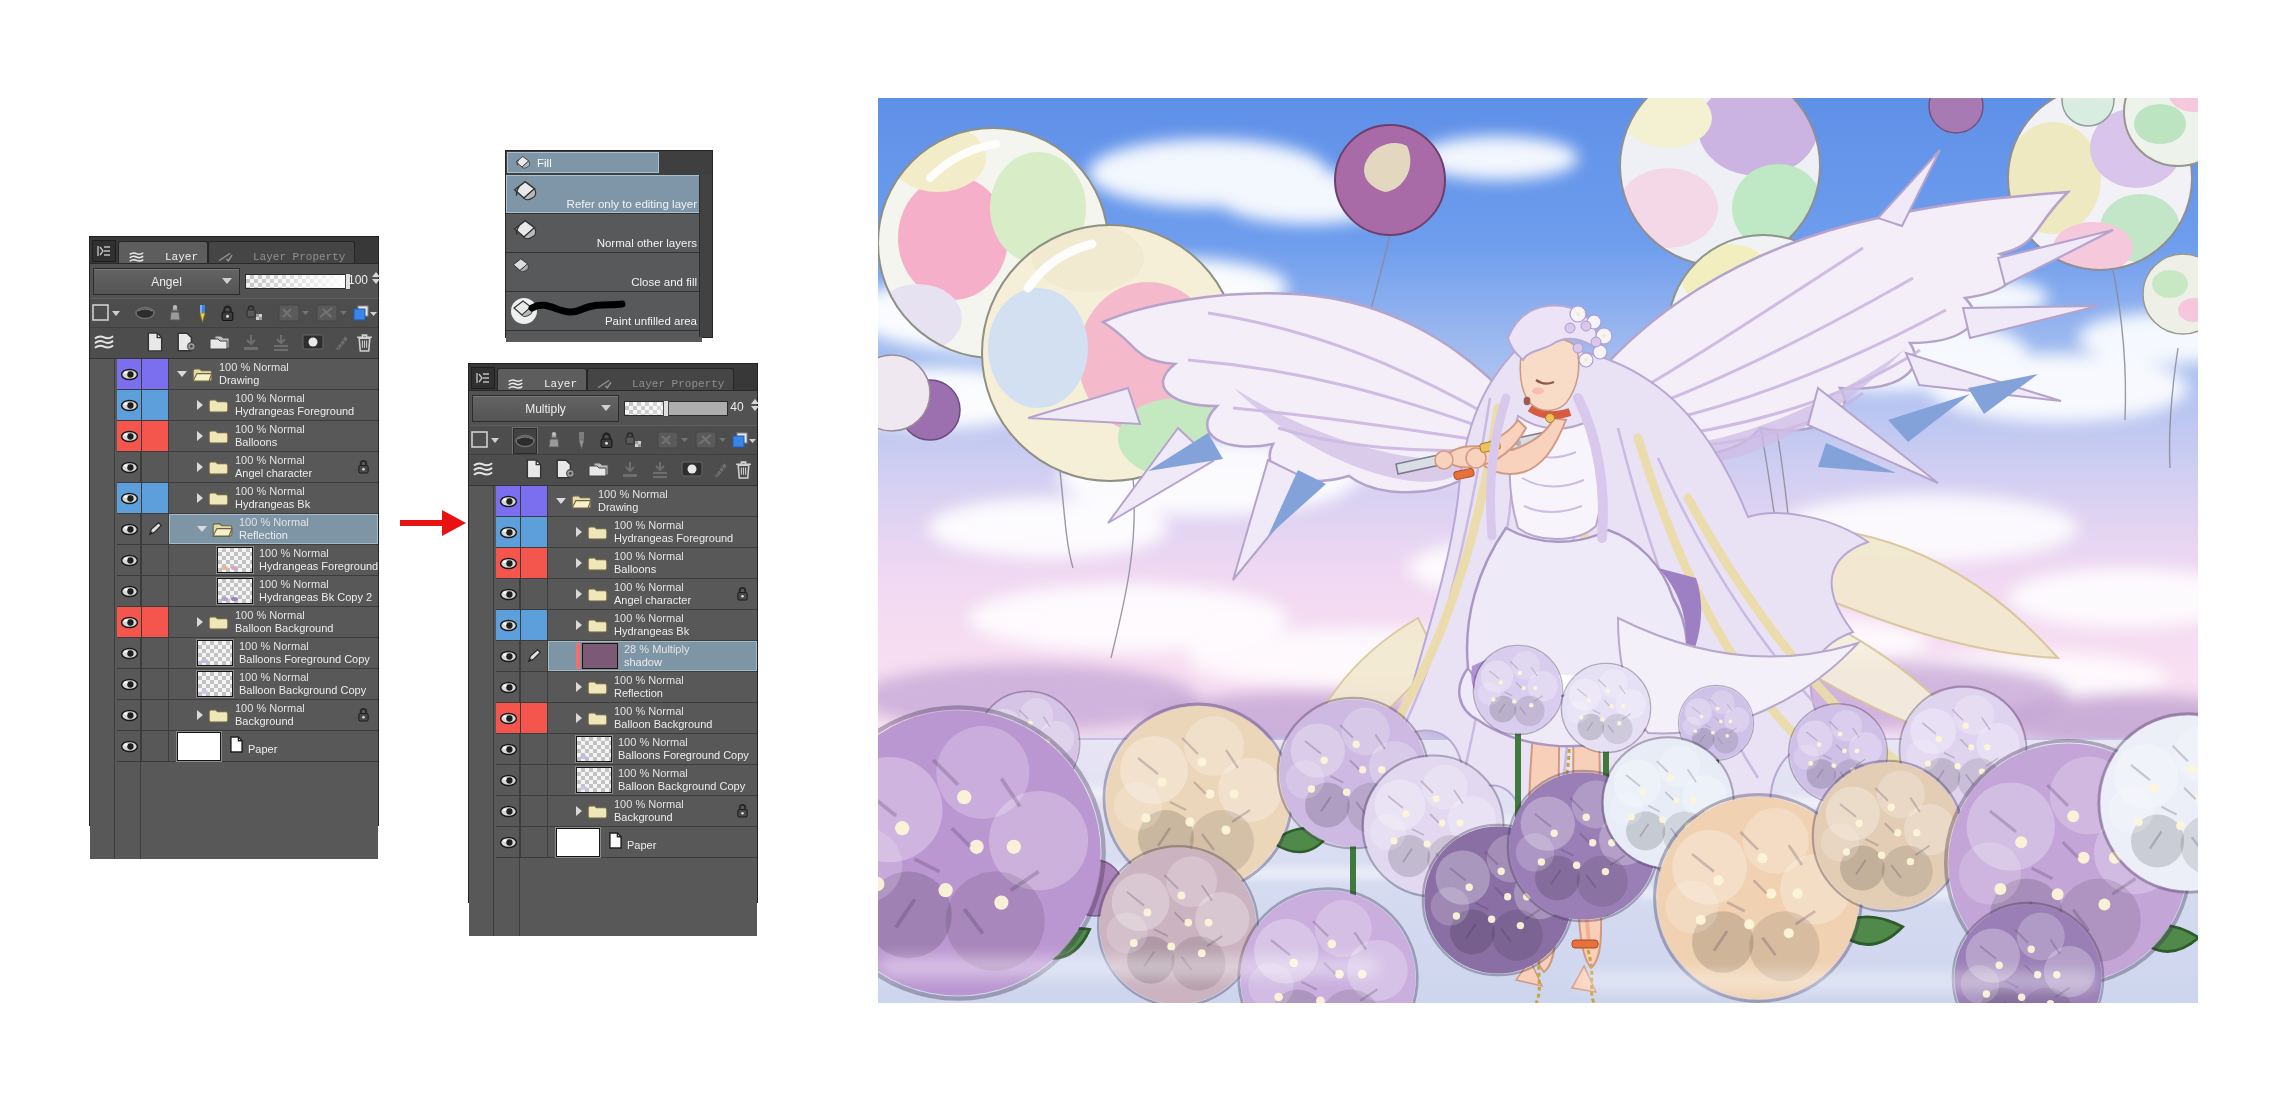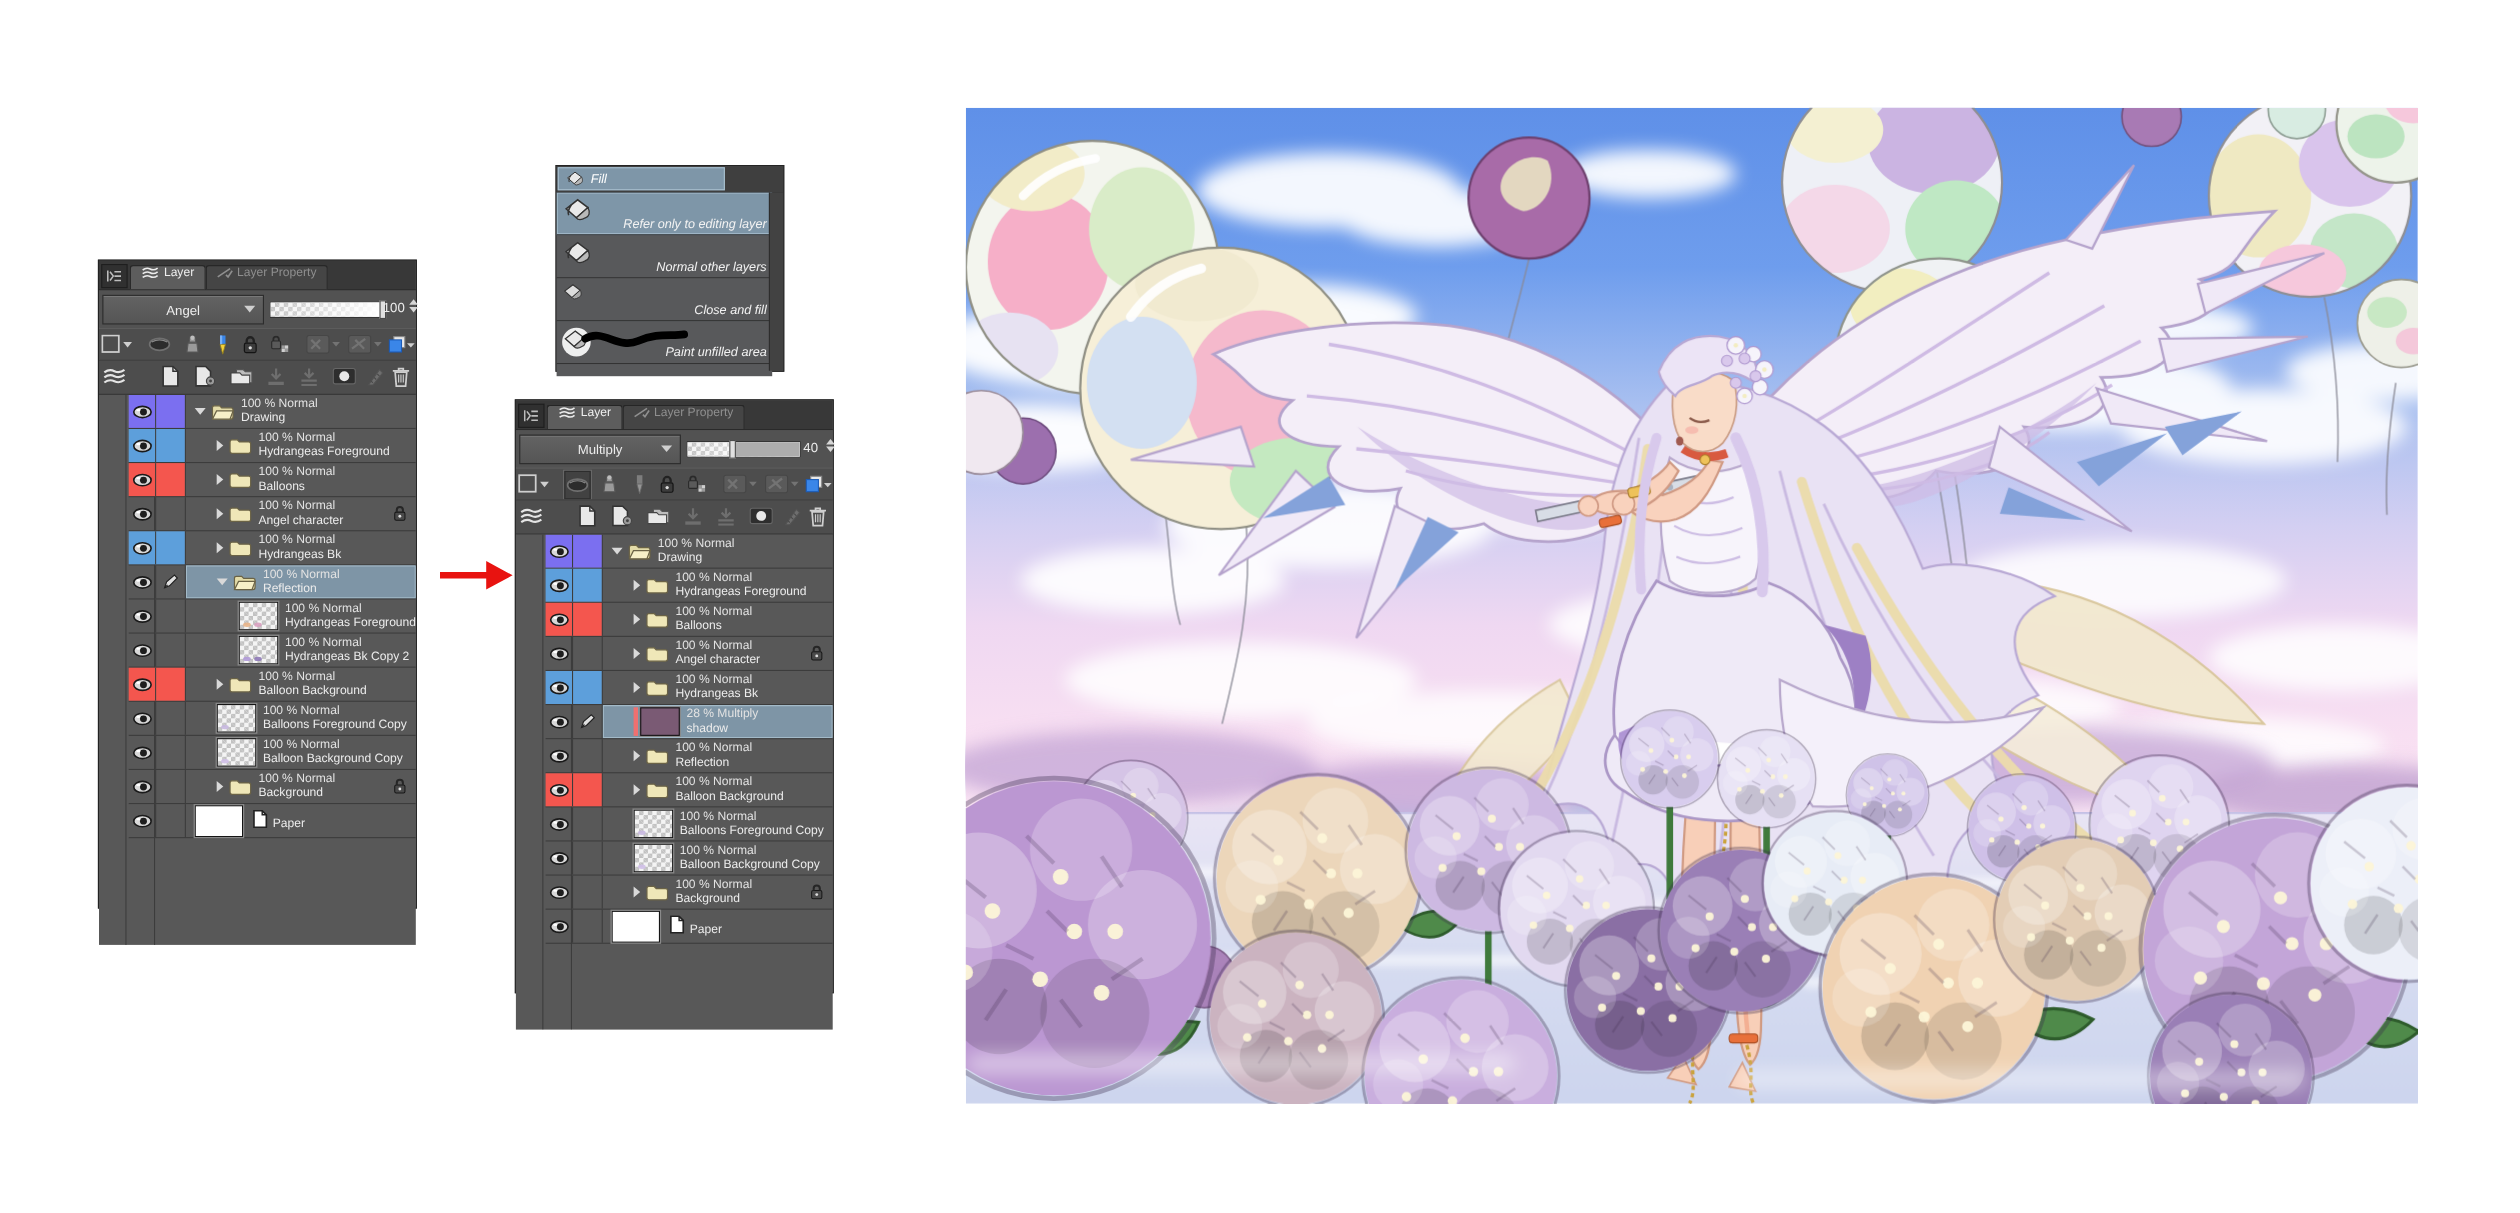--- a/index.html
+++ b/index.html
@@ -11,22 +11,22 @@
   .checker{background-color:#f4f4f4;
     background-image:linear-gradient(45deg,#c2c2c2 26%,transparent 26%,transparent 74%,#c2c2c2 74%),
                      linear-gradient(45deg,#c2c2c2 26%,transparent 26%,transparent 74%,#c2c2c2 74%);
     background-size:8px 8px;background-position:0 0,4px 4px;}
   
   .panel{position:absolute;width:290px;background:#525252;border:1px solid #222;box-sizing:border-box;
          box-shadow:0 0 0 1px #6b6b6b inset;color:#e4e4e4;}
   .ptabs{position:relative;height:26px;background:#383838;border-bottom:1px solid #2a2a2a;display:flex;align-items:flex-end;}
   .hmb{width:22px;height:20px;margin:3px 2px 1px 2px;background:#303030;border:1px solid #1e1e1e;
        display:flex;align-items:center;justify-content:center;}
-  .tab{height:21px;display:flex;align-items:flex-start;gap:4px;padding:0 9px;font-size:11px;
-       border:1px solid #262626;border-bottom:none;border-radius:3px 3px 0 0;background:#454545;color:#8f8f8f;}
+  .tab{height:21px;display:flex;align-items:flex-end;gap:20px;padding:0 9px;font-size:11px;
+       border:1px solid #262626;border-bottom:none;border-radius:3px 3px 0 0;background:#454545;color:#8f8f8f;font-family:Liberation Mono, monospace;}
   .tab.active{background:#5d5d5d;color:#efefef;}
   .blendrow{position:relative;height:34px;background:#525252;}
   .dd{position:absolute;left:3px;top:4px;width:145px;height:25px;background:linear-gradient(#636363,#555);
       border:1px solid #2c2c2c;box-shadow:0 1px 0 #787878 inset;display:flex;align-items:center;
       justify-content:center;font-size:12px;color:#ececec;}
   .ddarr{position:absolute;right:7px;top:9px;width:0;height:0;border-left:5px solid transparent;
          border-right:5px solid transparent;border-top:6px solid #cfcfcf;}
   .slider{position:absolute;left:155px;top:10px;width:102px;height:13px;border:1px solid #2b2b2b;background:#9a9a9a;}
   .sfade{position:absolute;inset:0;background:linear-gradient(to right,rgba(255,255,255,0),#fff);}
   .srest{position:absolute;top:0;bottom:0;right:0;background:#adadad;}
@@ -54,21 +54,21 @@
   .ficon{flex:none;margin-right:6px;}
   .thumb{flex:none;width:34px;height:24px;border:1px solid #151515;box-shadow:0 0 0 1px #8a8a8a;margin-right:6px;position:relative;overflow:hidden;}
   .thumb.big{width:42px;height:27px;background:#fff;}
   .redstrip{flex:none;width:4px;height:26px;background:#f07070;margin-right:2px;}
   .speck{position:absolute;width:7px;height:4px;border-radius:50%;bottom:2px;opacity:.9;}
   .ltxt{min-width:0;line-height:13px;font-size:11px;color:#e2e2e2;white-space:nowrap;}
   .ltxt .nm{color:#ececec;}
   .locki{position:absolute;right:8px;top:7px;}
   .papergl{flex:none;margin:-4px 4px 0 2px;}
   
-  .fillpop{position:absolute;left:505px;top:150px;width:208px;height:188px;background:#4a4a4a;border:1px solid #242424;box-sizing:border-box;font-style:italic;}
+  .fillpop{position:absolute;left:505px;top:150px;width:208px;height:188px;background:#4a4a4a;border:1px solid #242424;box-sizing:border-box;}
   .fphead{position:relative;height:24px;background:#3f3f3f;border-bottom:1px solid #2a2a2a;}
   .fptab{position:absolute;left:1px;top:1px;width:152px;height:21px;background:#7e96a8;border:1px solid #a9c0cf;
          display:flex;align-items:center;gap:6px;padding-left:5px;box-sizing:border-box;color:#fff;font-size:11.5px;}
   .fpbody{position:absolute;left:0;top:24px;bottom:0;width:196px;}
   .fpstrip{position:absolute;right:0;top:24px;bottom:0;width:12px;background:#424242;border-left:1px solid #2d2d2d;}
   .fprow{position:relative;height:38px;background:#58595b;border-bottom:1px solid #333;}
   .fprow.sel{background:#7e96a8;box-shadow:0 0 0 1px #a9c0cf inset;}
   .fprow .bico{position:absolute;left:4px;top:4px;}
   .fprow .lab{position:absolute;right:5px;bottom:3px;font-size:11.5px;color:#f2f2f2;}
   .fppartial{position:relative;height:11px;background:#58595b;}

